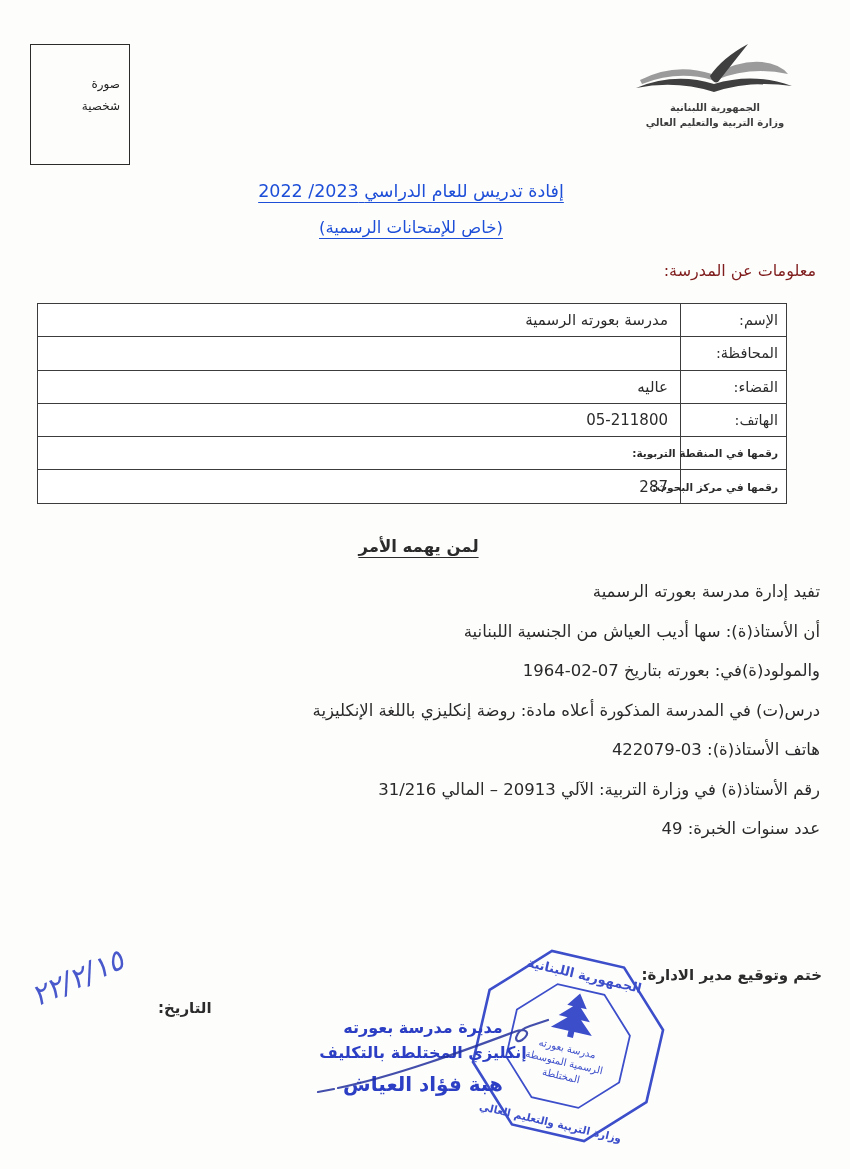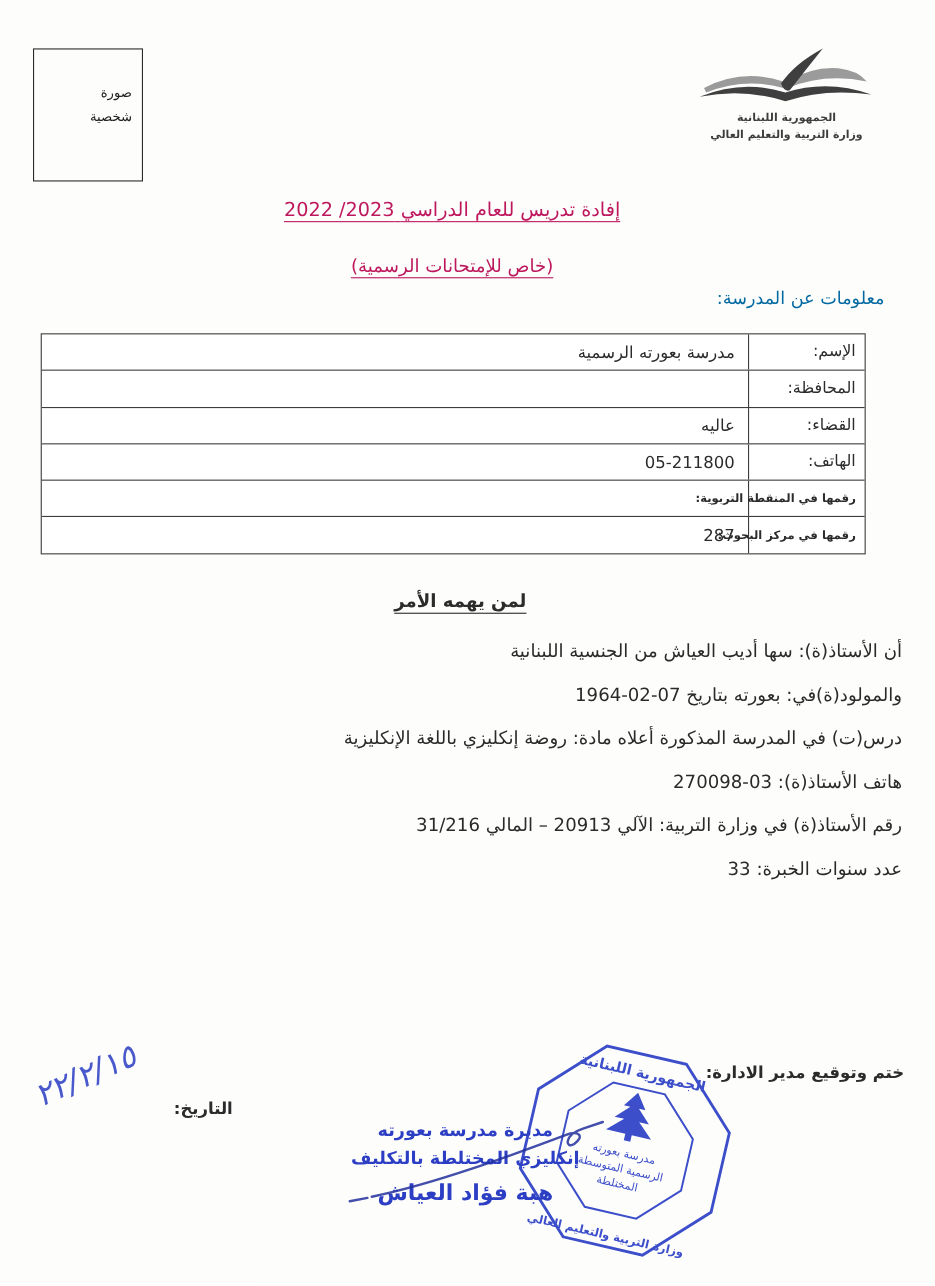--- a/index.html
+++ b/index.html
@@ -15,28 +15,28 @@
     font-size:12px;line-height:1.85;padding:6px 9px;
     white-space:pre-line;text-align:right;color:#222;
   }
   
   .logo{position:absolute;top:40px;left:590px;width:250px;text-align:center;}
   .logo svg{display:block;margin:0 auto;}
   .logo-text{font-size:10px;font-weight:600;color:#3d3d3d;line-height:1.5;}
   
   .title-block{position:absolute;top:181px;left:0;right:0;text-align:center;padding-right:28px;}
   .title-line{
-    display:inline-block;font-size:17.5px;color:#be185d;
+    display:inline-block;font-size:17.5px;color:#1d4ed8;
     text-decoration:underline;text-underline-offset:5px;text-decoration-thickness:1.3px;
   }
   .title-year{direction:ltr;unicode-bidi:isolate;}
-  .subtitle{margin-top:31px;}
+  .subtitle{margin-top:17px;}
   .subtitle .title-line{font-size:16.5px;}
   
-  .school-heading{position:absolute;top:261px;right:46px;font-size:16px;color:#0369a1;}
+  .school-heading{position:absolute;top:261px;right:34px;font-size:16px;color:#7f1d1d;}
   
   .info-table{
     position:absolute;top:303px;left:37px;width:750px;box-sizing:border-box;
     border:1.4px solid #3c3c3c;background:#fff;
   }
   .t-row{display:flex;height:32.3px;border-top:1px solid #3c3c3c;}
   .t-row:first-child{border-top:none;}
   .t-label{
     width:106px;flex:none;border-left:1.2px solid #3c3c3c;box-sizing:border-box;
     display:flex;align-items:center;padding:0 8px;font-size:14.5px;white-space:nowrap;
@@ -133,26 +133,27 @@
       <div class="t-label">رقمها في مركز البحوث:</div>
       <div class="t-value">287</div>
     </div>
   </div>
 
   <div class="to-whom">
     <span>لمن يهمه الأمر</span>
   </div>
 
   <div class="body-text">
+    <p>تفيد إدارة مدرسة بعورته الرسمية</p>
     <p>أن الأستاذ(ة): سها أديب العياش من الجنسية اللبنانية</p>
     <p>والمولود(ة)في: بعورته  بتاريخ 07-02-1964</p>
     <p>درس(ت) في المدرسة المذكورة أعلاه مادة: روضة إنكليزي  باللغة  الإنكليزية</p>
-    <p>هاتف الأستاذ(ة): 03-270098</p>
+    <p>هاتف الأستاذ(ة): 03-422079</p>
     <p>رقم الأستاذ(ة) في وزارة التربية: الآلي 20913 – المالي 31/216</p>
-    <p>عدد سنوات الخبرة: 33</p>
+    <p>عدد سنوات الخبرة: 49</p>
   </div>
 
   <div class="stamp-heading">ختم وتوقيع مدير الادارة:</div>
   <div class="date-heading">التاريخ:</div>
   <div class="handwritten-date">٢٢/٢/١٥</div>
 
   <div class="blue-sign">
     <div class="l1">مديرة مدرسة بعورته</div>
     <div class="l2">إنكليزي المختلطة بالتكليف</div>
     <div class="l3">هبة فؤاد العياش</div>

